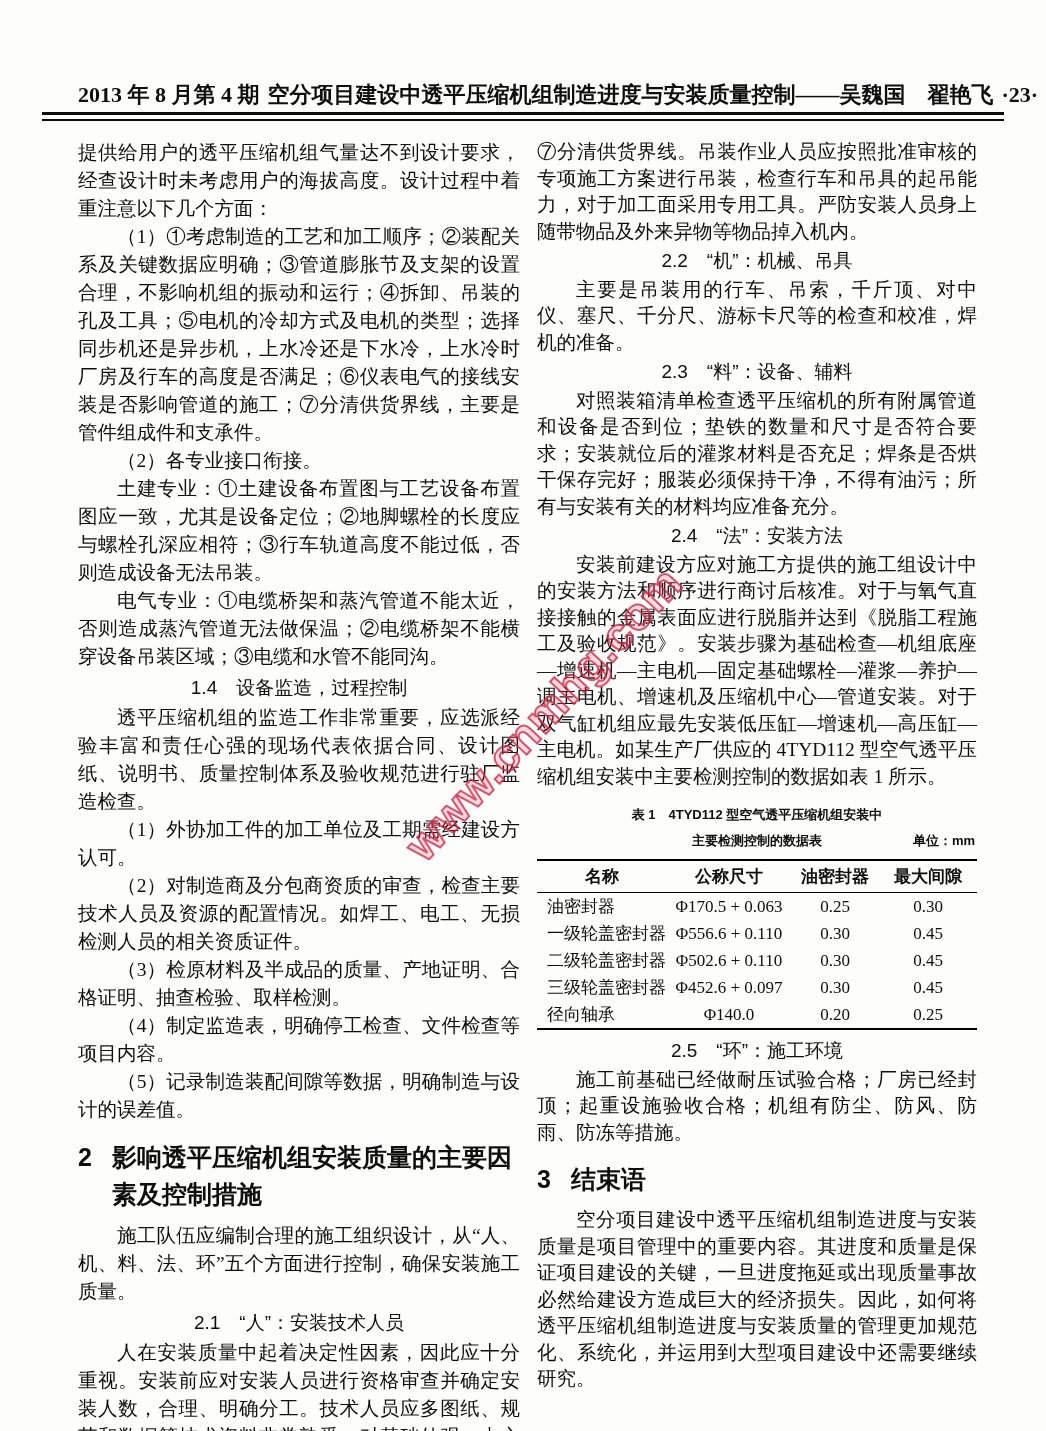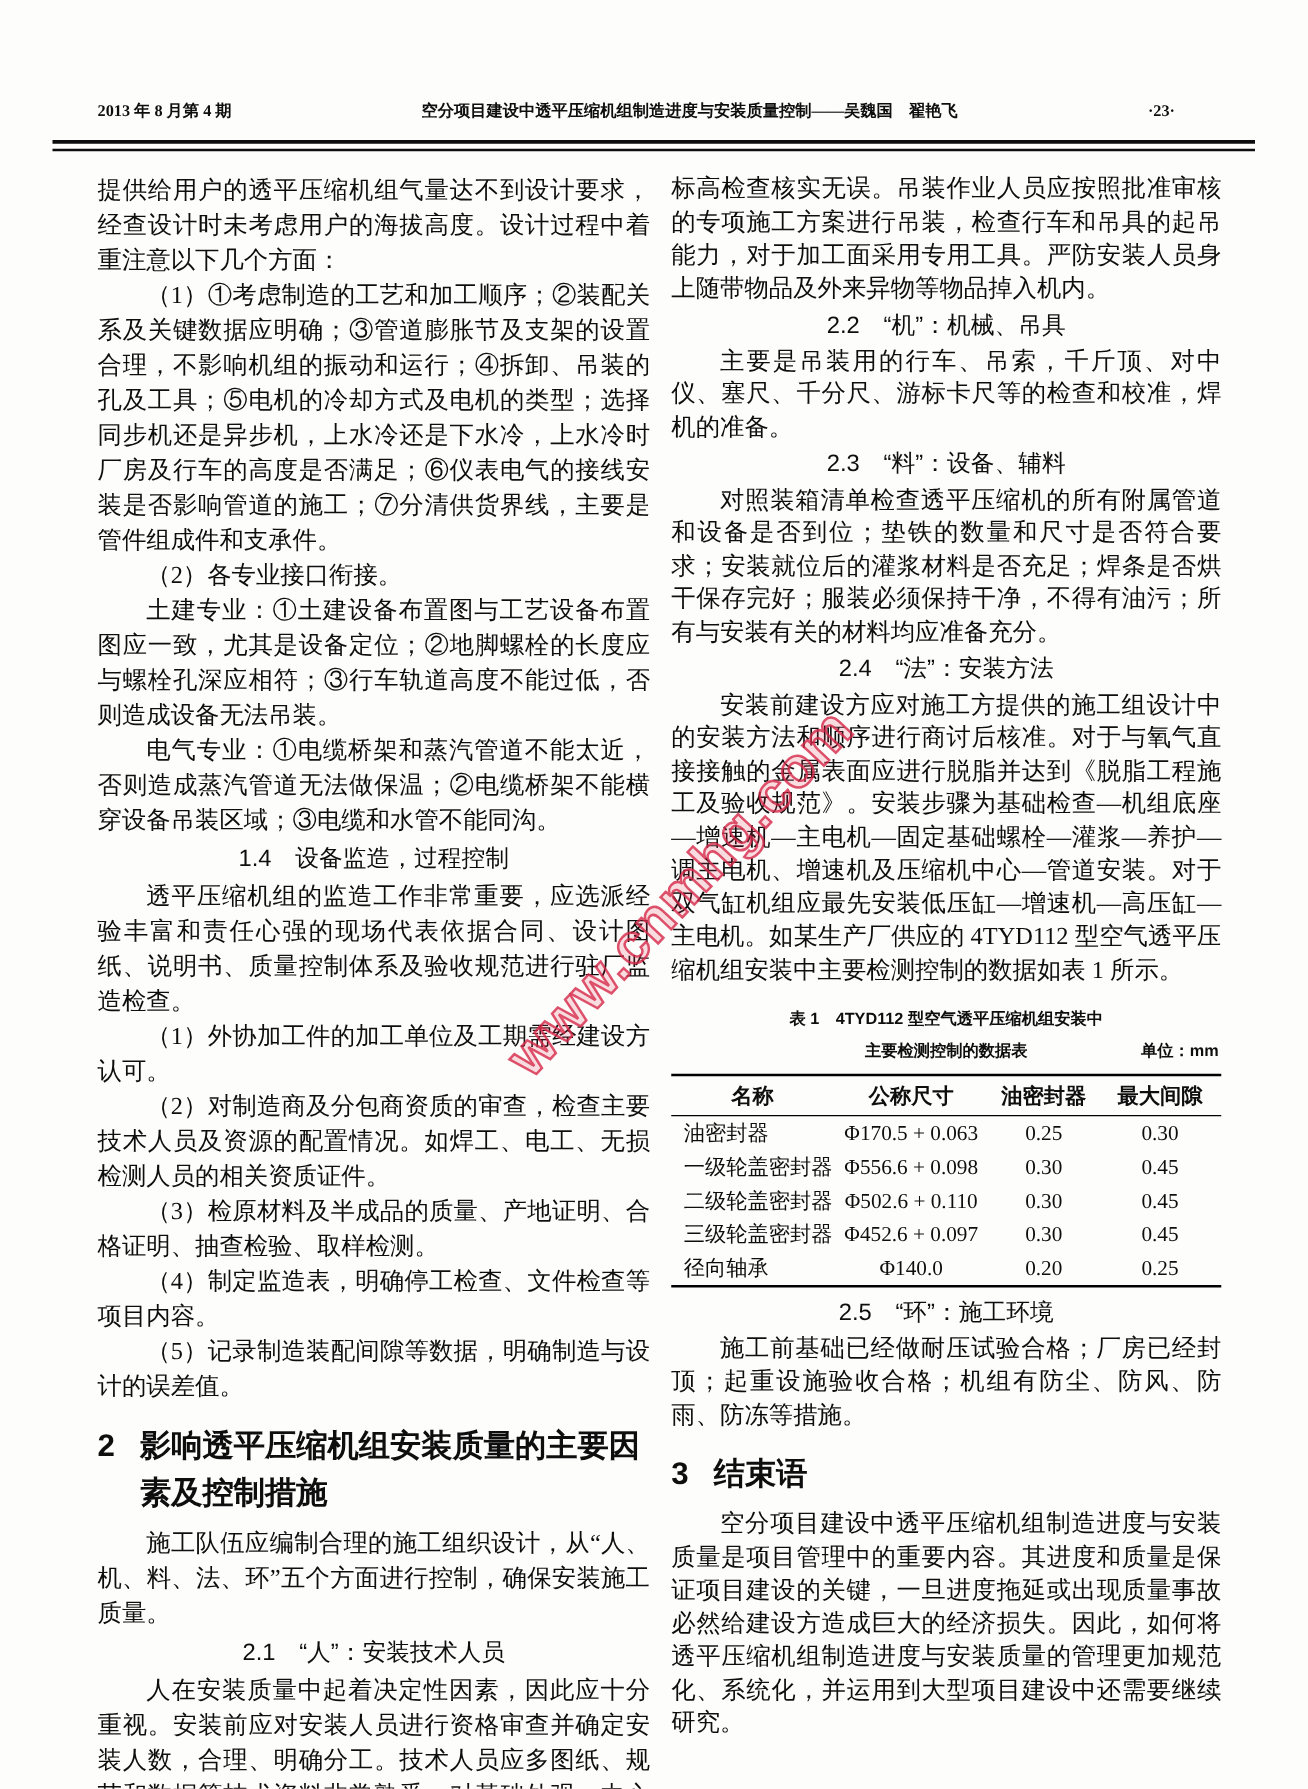--- a/index.html
+++ b/index.html
@@ -9,21 +9,21 @@
     color:#0e0e0e;
     font-family:"Liberation Serif","DejaVu Serif",serif;
     position:relative;overflow:hidden;
   }
   .page{position:absolute;inset:0;}
 
   
   .running-head{
     position:absolute;left:78px;top:80px;width:862px;
     display:flex;justify-content:space-between;align-items:baseline;
-    font-size:13px;font-weight:bold;white-space:nowrap;
+    font-size:22px;font-weight:bold;white-space:nowrap;
   }
   .running-head .rh-title{padding:0 8px;}
   .head-rule{
     position:absolute;left:42px;top:112px;width:962px;height:4px;
     border-top:3.5px solid #0d0d0d;border-bottom:2.5px solid #0d0d0d;
   }
 
   
   .watermark{
     position:absolute;left:348px;top:688px;width:392px;
@@ -105,21 +105,21 @@
     <div class="h-major">
       <span class="num">2</span>
       <span class="txt">影响透平压缩机组安装质量的主要因素及控制措施</span>
     </div>
     <p>施工队伍应编制合理的施工组织设计，从“人、机、料、法、环”五个方面进行控制，确保安装施工质量。</p>
     <div class="h-sub">2.1　“人”：安装技术人员</div>
     <p>人在安装质量中起着决定性因素，因此应十分重视。安装前应对安装人员进行资格审查并确定安装人数，合理、明确分工。技术人员应多图纸、规范和数据等技术资料非常熟悉，对基础外观、中心线、</p>
   </div>
 
   <div class="col col-right">
-    <p class="cont">标高检查核实无误。吊装作业人员应按照批准审核的专项施工方案进行吊装，检查行车和吊具的起吊能力，对于加工面采用专用工具。严防安装人员身上随带物品及外来异物等物品掉入机内。</p>
+    <p class="cont">⑦分清供货界线。吊装作业人员应按照批准审核的专项施工方案进行吊装，检查行车和吊具的起吊能力，对于加工面采用专用工具。严防安装人员身上随带物品及外来异物等物品掉入机内。</p>
     <div class="h-sub">2.2　“机”：机械、吊具</div>
     <p>主要是吊装用的行车、吊索，千斤顶、对中仪、塞尺、千分尺、游标卡尺等的检查和校准，焊机的准备。</p>
     <div class="h-sub">2.3　“料”：设备、辅料</div>
     <p>对照装箱清单检查透平压缩机的所有附属管道和设备是否到位；垫铁的数量和尺寸是否符合要求；安装就位后的灌浆材料是否充足；焊条是否烘干保存完好；服装必须保持干净，不得有油污；所有与安装有关的材料均应准备充分。</p>
     <div class="h-sub">2.4　“法”：安装方法</div>
     <p>安装前建设方应对施工方提供的施工组设计中的安装方法和顺序进行商讨后核准。对于与氧气直接接触的金属表面应进行脱脂并达到《脱脂工程施工及验收规范》。安装步骤为基础检查—机组底座—增速机—主电机—固定基础螺栓—灌浆—养护—调主电机、增速机及压缩机中心—管道安装。对于双气缸机组应最先安装低压缸—增速机—高压缸—主电机。如某生产厂供应的 4TYD112 型空气透平压缩机组安装中主要检测控制的数据如表 1 所示。</p>
 
     <div class="tbl-block">
       <div class="tbl-cap1">表 1　4TYD112 型空气透平压缩机组安装中</div>
       <div class="tbl-cap2">
@@ -134,21 +134,21 @@
           <span class="c">最大间隙</span>
         </div>
         <div class="tr">
           <span class="c name-data">油密封器</span>
           <span class="c">Φ170.5 + 0.063</span>
           <span class="c">0.25</span>
           <span class="c">0.30</span>
         </div>
         <div class="tr">
           <span class="c name-data">一级轮盖密封器</span>
-          <span class="c">Φ556.6 + 0.098</span>
+          <span class="c">Φ556.6 + 0.110</span>
           <span class="c">0.30</span>
           <span class="c">0.45</span>
         </div>
         <div class="tr">
           <span class="c name-data">二级轮盖密封器</span>
           <span class="c">Φ502.6 + 0.110</span>
           <span class="c">0.30</span>
           <span class="c">0.45</span>
         </div>
         <div class="tr">

